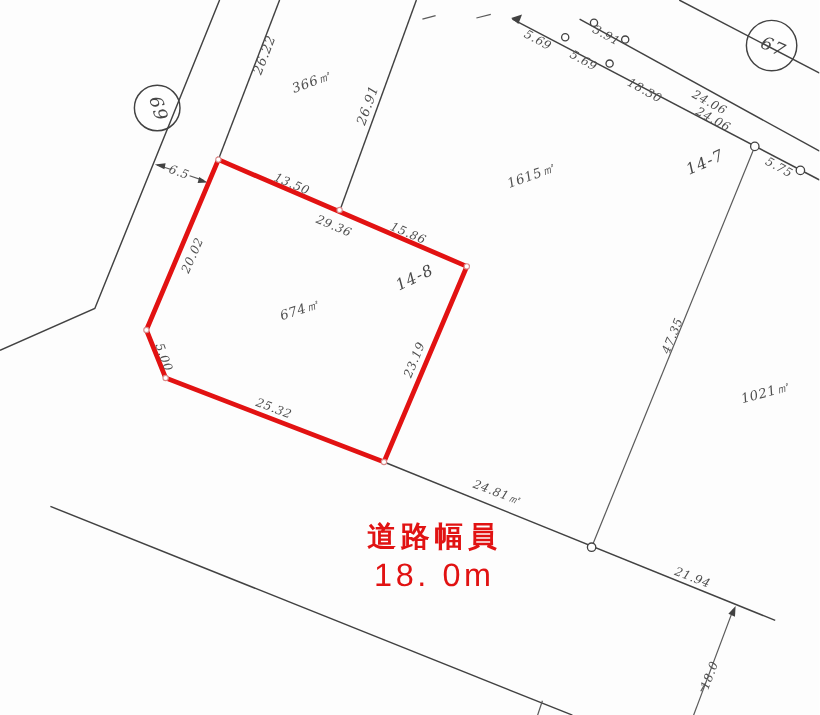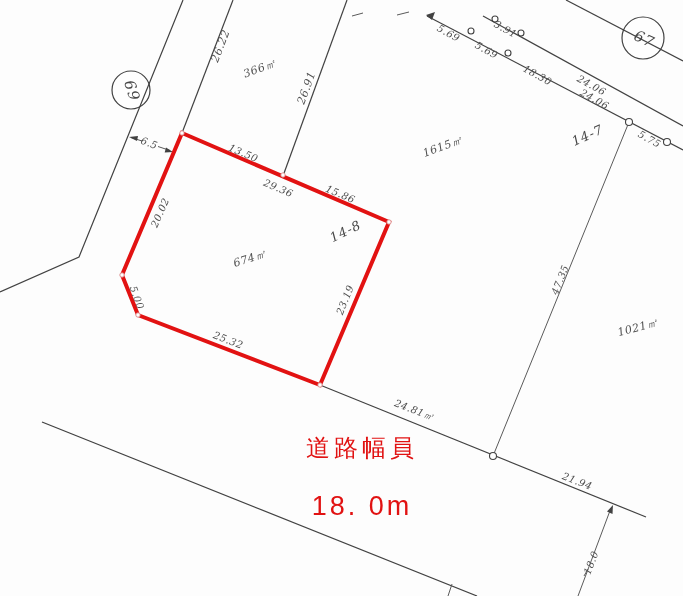--- a/index.html
+++ b/index.html
@@ -20,22 +20,22 @@
     font-family:"DejaVu Serif",serif;font-style:italic;
     fill:#4f4f4f;text-anchor:middle;dominant-baseline:middle;
     letter-spacing:0.5px;
   }
   text.lot{font-family:"DejaVu Serif",serif;font-style:italic;fill:#474747;
     text-anchor:middle;dominant-baseline:middle;letter-spacing:1px;}
   .roadnote{
     position:absolute;left:250px;top:433px;width:224px;text-align:center;
     color:#e11212;line-height:1.25;
   }
-  .roadnote .l1{font-size:24px;letter-spacing:4px;font-weight:400;}
-  .roadnote .l2{font-size:27px;letter-spacing:3px;font-weight:500;margin-top:27px;}
+  .roadnote .l1{font-size:24px;letter-spacing:4px;font-weight:700;}
+  .roadnote .l2{font-size:27px;letter-spacing:3px;font-weight:500;}
 </style>
 </head>
 <body>
 
 <div class="stage">
   <svg width="683" height="596" viewBox="0 0 683 596">
 
     <circle class="bubble" cx="131" cy="90" r="19"></circle>
     <circle class="bubble" cx="643" cy="38" r="21"></circle>
 

